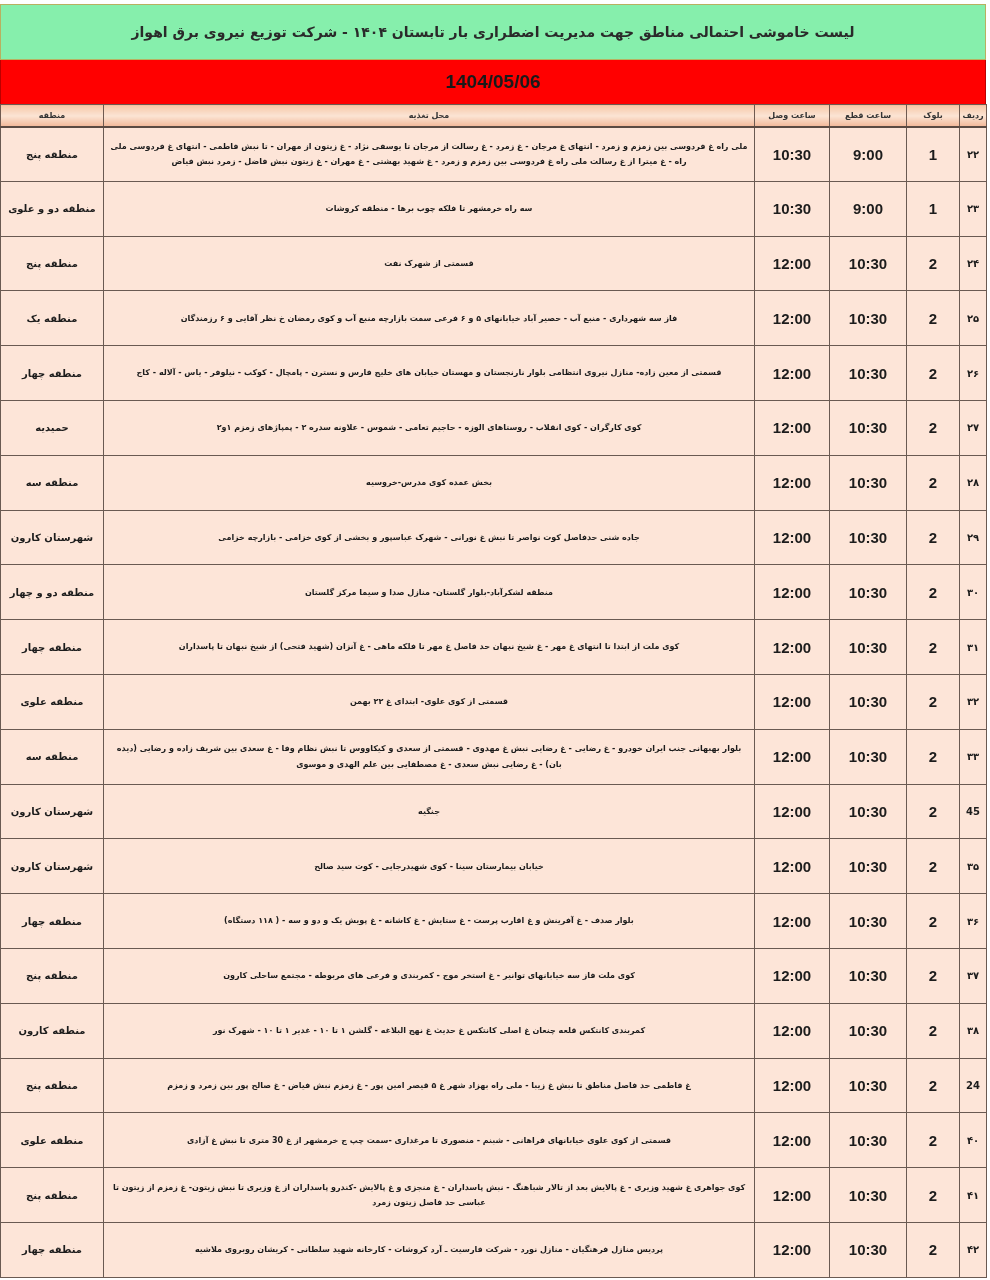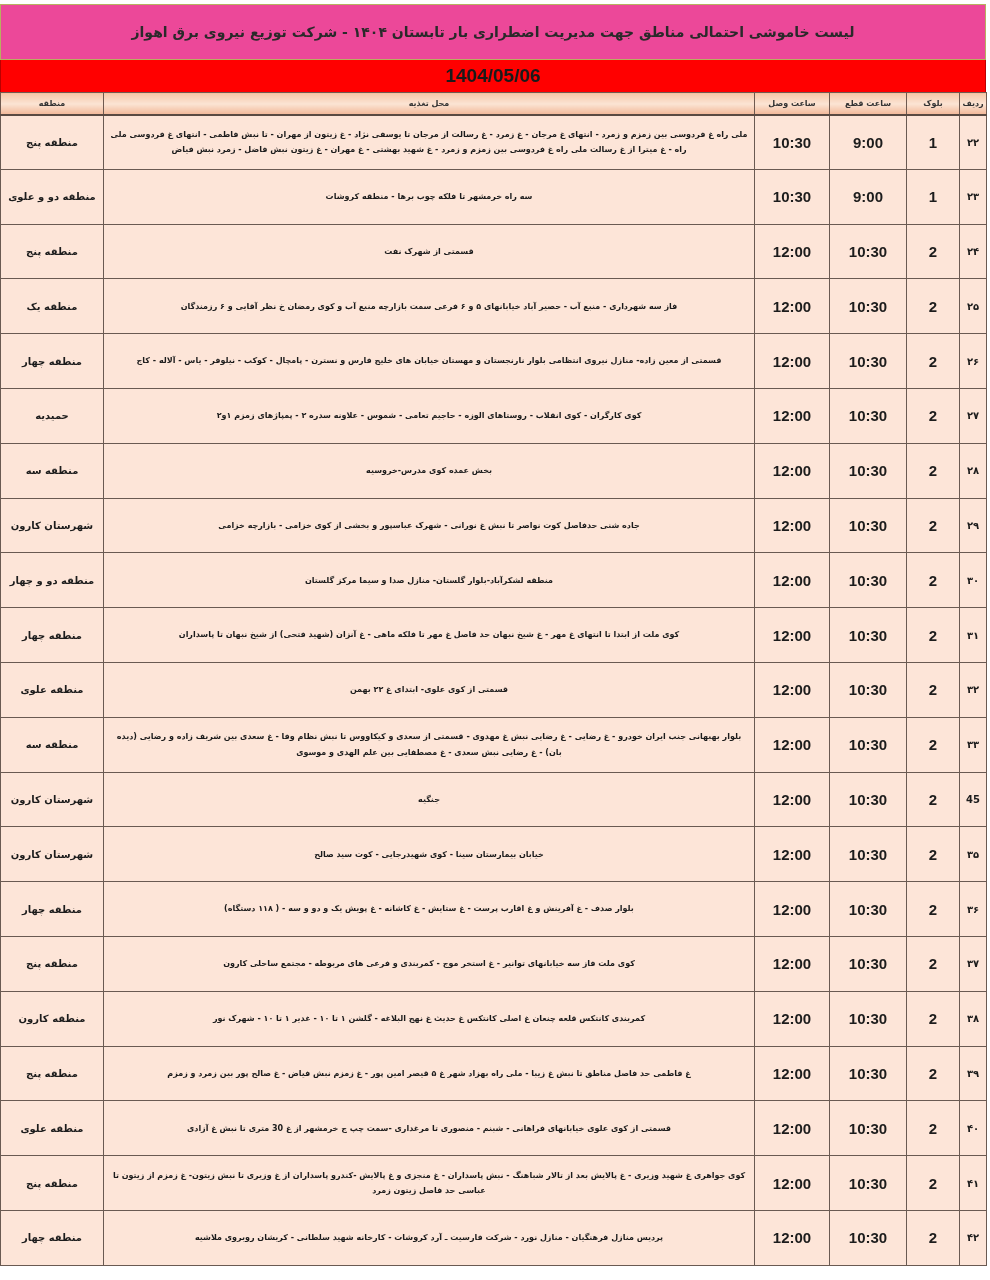--- a/index.html
+++ b/index.html
@@ -1,27 +1,27 @@
 <!DOCTYPE html>
 <html><head>
   <meta charset="utf-8">
   <style>
     * { box-sizing: border-box; margin: 0; padding: 0; }
     html, body { width: 990px; height: 1280px; background: #ffffff; overflow: hidden; }
     body { font-family: "DejaVu Sans", sans-serif; position: relative; }
     .sheet { position: absolute; left: 0; top: 4px; width: 986px; }
     .title-band {
-      height: 56px; background: #ec4899;
+      height: 56px; background: #86efac;
       border: 1px solid #b8b060;
       display: flex; align-items: center; justify-content: center;
       direction: rtl;
     }
     .title-band span { font-size: 14px; font-weight: bold; color: #2a2a2a; }
     .date-band {
-      height: 32px; background: #ff0000;
+      height: 44px; background: #ff0000;
       display: flex; align-items: center; justify-content: center;
       border-left: 1px solid #b00; border-right: 1px solid #b00;
     }
     .date-band span { font-family: "Liberation Sans", sans-serif; font-size: 19px; font-weight: bold; color: #1a1a1a; }
     table { border-collapse: collapse; width: 986px; table-layout: fixed; direction: rtl; }
     th {
       height: 22px; font-size: 8px; font-weight: bold; color: #333;
       background: linear-gradient(to bottom, #f6c8a8 0%, #fbe4d4 50%, #f2b898 100%);
       border: 1px solid #6f5a50; border-bottom: 2px solid #5a4a42;
       text-align: center; vertical-align: middle;
@@ -195,21 +195,21 @@
         </tr>
         <tr>
           <td class="idx">۳۸</td>
           <td class="num">2</td>
           <td class="num">10:30</td>
           <td class="num">12:00</td>
           <td class="feed">کمربندی کانتکس قلعه چنعان غ اصلی کانتکس غ حدیث غ نهج البلاغه - گلشن ۱ تا ۱۰ - غدیر ۱ تا ۱۰ - شهرک نور</td>
           <td class="region">منطقه کارون</td>
         </tr>
         <tr>
-          <td class="idx">۳۹</td>
+          <td class="idx">24</td>
           <td class="num">2</td>
           <td class="num">10:30</td>
           <td class="num">12:00</td>
           <td class="feed">غ فاطمی حد فاصل مناطق تا نبش غ زیبا - ملی راه بهزاد شهر غ ۵ قیصر امین پور - غ زمزم نبش فیاض - غ صالح پور بین زمرد و زمزم</td>
           <td class="region">منطقه پنج</td>
         </tr>
         <tr>
           <td class="idx">۴۰</td>
           <td class="num">2</td>
           <td class="num">10:30</td>

